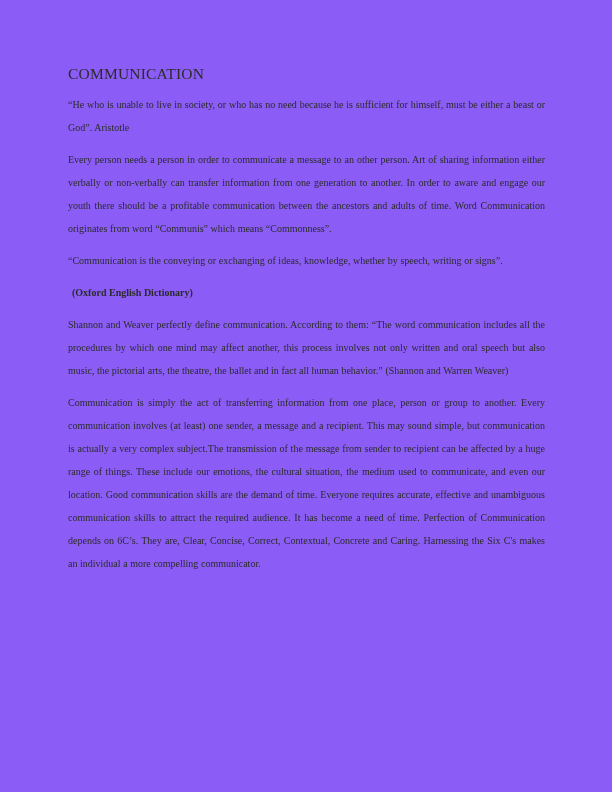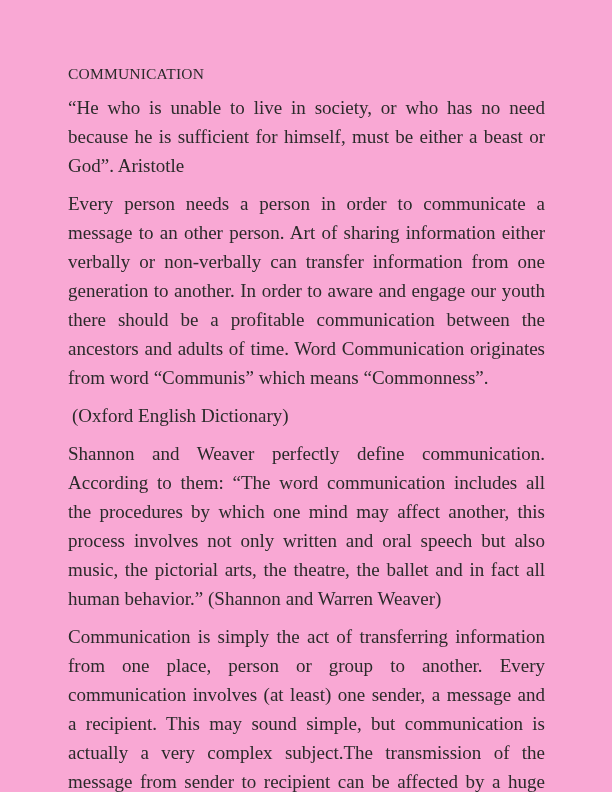--- a/index.html
+++ b/index.html
@@ -11,68 +11,70 @@
     height: 792px;
     background: #ffffff;
     font-family: "Liberation Serif", "DejaVu Serif", serif;
     color: #2b2b2b;
     overflow: hidden;
   }
   .page {
     position: relative;
     width: 612px;
     height: 792px;
-    background: #f9a8d4;
+    background: #8b5cf6;
     box-sizing: border-box;
   }
   .content {
     position: absolute;
     left: 68px;
     top: 64px;
     width: 477px;
   }
   .doc-heading {
     font-size: 15.5px;
     line-height: 20px;
     font-weight: normal;
     letter-spacing: 0.2px;
     margin: 0 0 9px 0;
     text-align: left;
   }
   .para {
-    font-size: 19px;
-    line-height: 29px;
+    font-size: 10px;
+    line-height: 23px;
     text-align: justify;
     text-justify: inter-word;
     margin: 0 0 9px 0;
     word-spacing: 0.1px;
   }
   .para:last-child {
     margin-bottom: 12px;
   }
   .para-indent {
     text-indent: 4px;
     text-align: left;
   }
   .para-left {
     text-align: left;
+    font-weight: bold;
   }
 </style>
 </head>
 <body>
 
 <div class="page">
   <div class="content">
 
     <div class="doc-heading">COMMUNICATION</div>
 
     <p class="para">“He who is unable to live in society, or who has no need because he is sufficient for himself, must be either a beast or God”. Aristotle</p>
 
     <p class="para">Every person needs a person in order to communicate a message to an other person. Art of sharing information either verbally or non-verbally can transfer information from one generation to another. In order to aware and engage our youth there should be a profitable communication between the ancestors and adults of time. Word Communication originates from word “Communis” which means “Commonness”.</p>
 
+    <p class="para">“Communication is the conveying or exchanging of ideas, knowledge, whether by speech, writing or signs”.</p>
 
     <p class="para para-indent para-left">(Oxford English Dictionary)</p>
 
     <p class="para">Shannon and Weaver  perfectly define communication. According to them: “The word communication includes all the procedures by which one mind may affect another, this process involves not only written and oral speech but also music, the pictorial arts, the theatre, the ballet and in fact all human behavior.” (Shannon and Warren Weaver)</p>
 
     <p class="para">Communication is simply the act of transferring information from one place, person or group to another. Every communication involves (at least) one sender, a message and a recipient. This may sound simple, but communication is actually a very complex subject.The transmission of the message from sender to recipient can be affected by a huge range of things. These include our emotions, the cultural situation, the medium used to communicate, and even our location. Good communication skills are the demand of time. Everyone requires accurate, effective and unambiguous communication skills to attract the required audience. It has become a need of time. Perfection of Communication depends on 6C’s. They are, Clear, Concise, Correct, Contextual, Concrete and Caring. Harnessing the Six C's makes an individual a more compelling communicator.</p>
 
   </div>
 </div>
 

